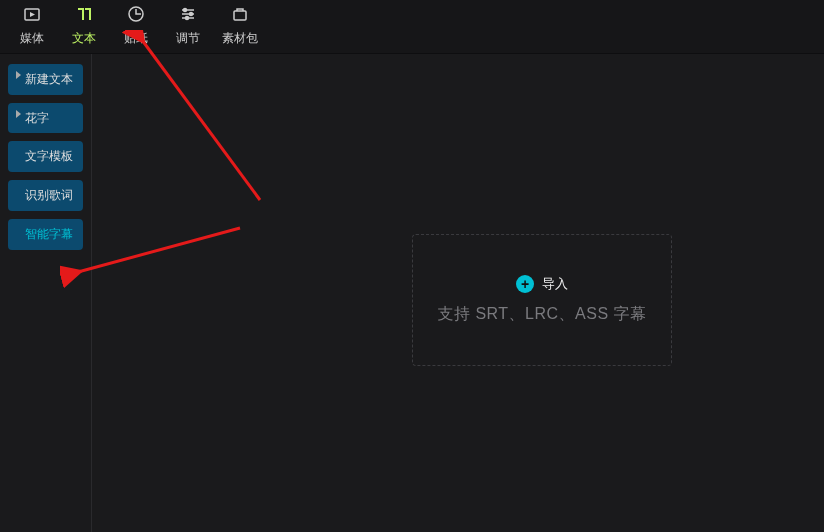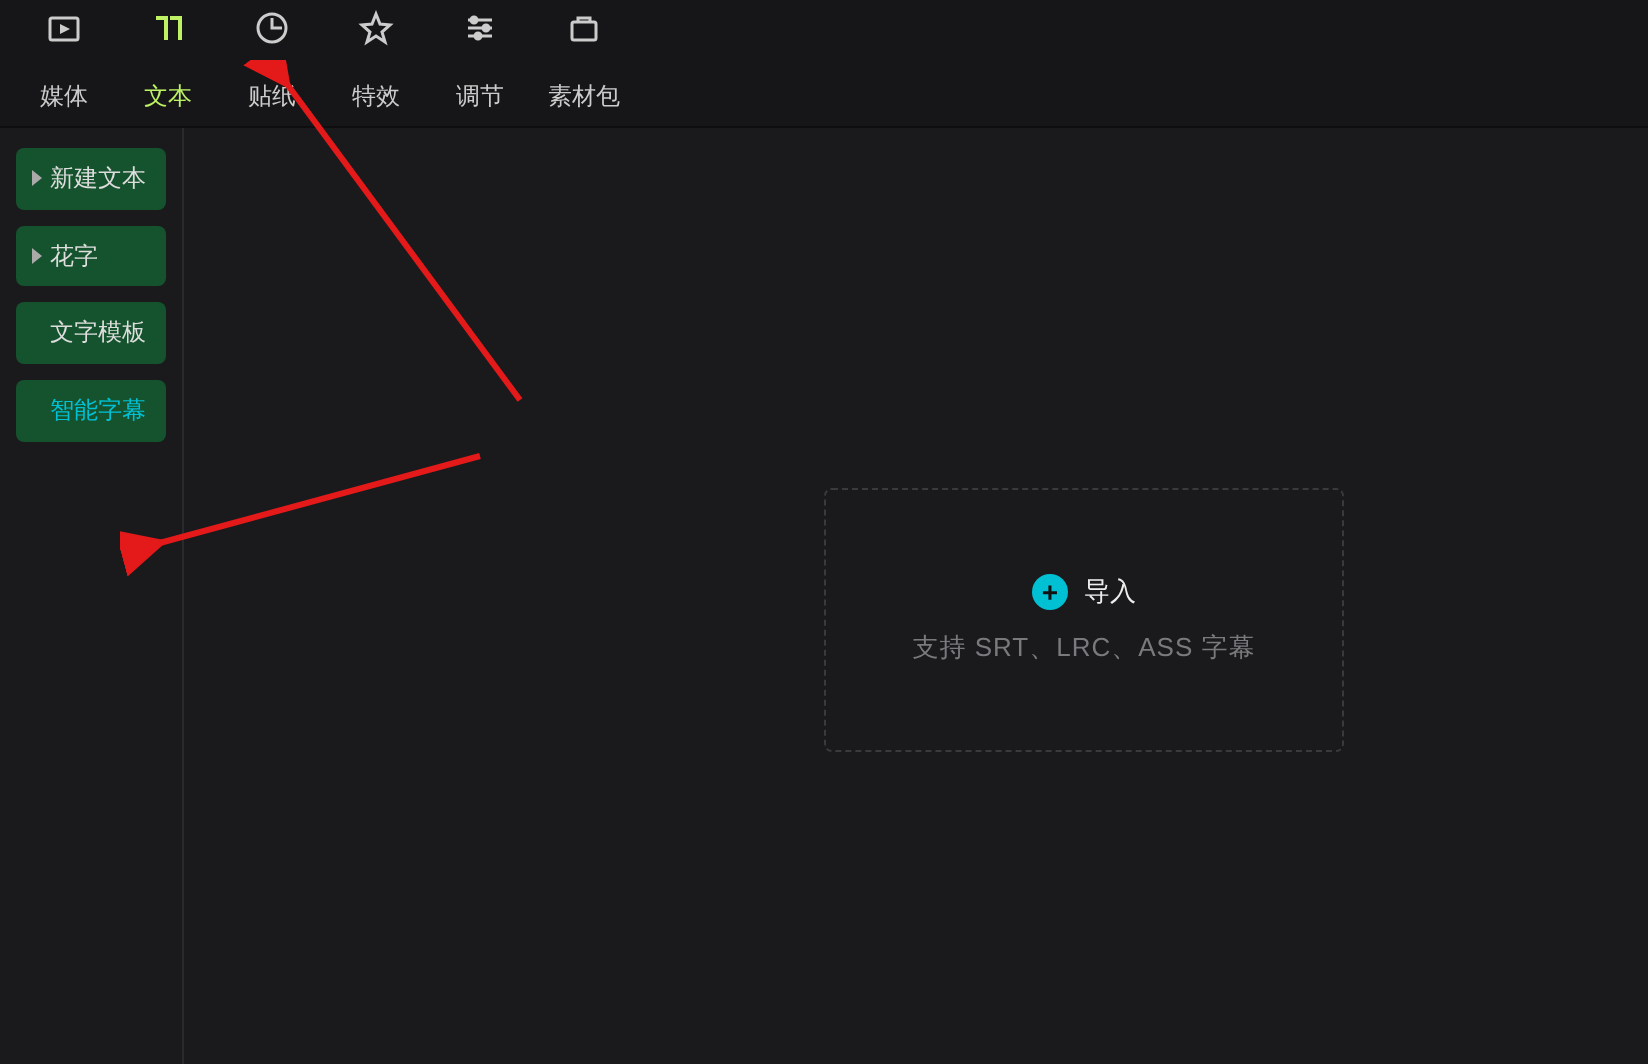--- a/index.html
+++ b/index.html
@@ -15,31 +15,31 @@
       padding: 2px 6px 6px; background: #161618;
       border-bottom: 1px solid #0e0e10;
     }
     .tool {
       width: 52px; text-align: center; cursor: pointer;
       color: #ccc; padding: 2px 0 0;
     }
     .tool.active { color: #bef264; }
     .tool .icon { height: 20px; display:flex; align-items:center; justify-content:center; }
     .tool .icon svg { width: 18px; height: 18px; stroke: currentColor; fill: none; stroke-width: 1.5; }
-    .tool .lbl { font-size: 12px; margin-top: 16px; }
+    .tool .lbl { font-size: 12px; margin-top: 6px; }
     
     .main { display: flex; height: calc(100% - 48px); }
     .sidebar {
       width: 92px; padding: 10px 8px; border-right: 1px solid #2a2a2d;
       display: flex; flex-direction: column; gap: 8px;
     }
     .side-item {
-      background: #14532d; border-radius: 4px;
+      background: #0c4a6e; border-radius: 4px;
       padding: 7px 8px; font-size: 12px; color: #ddd;
-      display: flex; align-items: center; gap: 4px; cursor: pointer;
+      display: flex; gap: 4px; cursor: pointer;
     }
     .side-item .caret {
       width: 0; height: 0;
       border-top: 4px solid transparent;
       border-bottom: 4px solid transparent;
       border-left: 5px solid #aaa;
     }
     .side-item.no-caret .caret { visibility: hidden; width:5px; }
     .side-item.active { color: #00c0d4; }
     .content { flex: 1; position: relative; }
@@ -51,21 +51,21 @@
       align-items: center; justify-content: center; gap: 10px;
       color: #999;
     }
     .drop-row { display: flex; align-items: center; gap: 8px; color: #eee; font-size: 13px; }
     .plus {
       width: 18px; height: 18px; border-radius: 50%;
       background: #00c0d4; color: #111; font-weight: 700;
       display: flex; align-items: center; justify-content: center;
       font-size: 14px; line-height: 1;
     }
-    .drop-sub { font-size: 13px; color: #7a7a7e; letter-spacing: .5px; }
+    .drop-sub { font-size: 16px; color: #7a7a7e; letter-spacing: .5px; }
     
     .arrow { position: absolute; pointer-events: none; }
   </style>
 </head>
 <body>
 
 <div class="toolbar" id="toolbar">
     <div class="tool">
       <div class="icon">
         <svg viewBox="0 0 18 18">
@@ -84,28 +84,20 @@
       <div class="lbl">文本</div>
     </div>
     <div class="tool">
       <div class="icon">
         <svg viewBox="0 0 18 18">
           <circle cx="9" cy="9" r="7"></circle>
           <path d="M9 4v5h5"></path>
         </svg>
       </div>
       <div class="lbl">贴纸</div>
-    </div>
-    <div class="tool">
-      <div class="icon">
-        <svg viewBox="0 0 18 18">
-          <path d="M9 2l2 5 5 .5-4 3.5 1.5 5L9 13l-4.5 3 1.5-5-4-3.5 5-.5z"></path>
-        </svg>
-      </div>
-      <div class="lbl">特效</div>
     </div>
     <div class="tool">
       <div class="icon">
         <svg viewBox="0 0 18 18">
           <path d="M3 5h12M3 9h12M3 13h12"></path>
           <circle cx="6" cy="5" r="1.5" fill="currentColor"></circle>
           <circle cx="12" cy="9" r="1.5" fill="currentColor"></circle>
           <circle cx="8" cy="13" r="1.5" fill="currentColor"></circle>
         </svg>
       </div>
@@ -129,20 +121,24 @@
         <span>新建文本</span>
       </div>
       <div class="side-item">
         <span class="caret"></span>
         <span>花字</span>
       </div>
       <div class="side-item no-caret">
         <span class="caret"></span>
         <span>文字模板</span>
       </div>
+      <div class="side-item no-caret">
+        <span class="caret"></span>
+        <span>识别歌词</span>
+      </div>
       <div class="side-item no-caret active">
         <span class="caret"></span>
         <span>智能字幕</span>
       </div>
     </div>
   <div class="content">
     <div class="dropzone">
       <div class="drop-row">
         <span class="plus">+</span>
         <span>导入</span>

